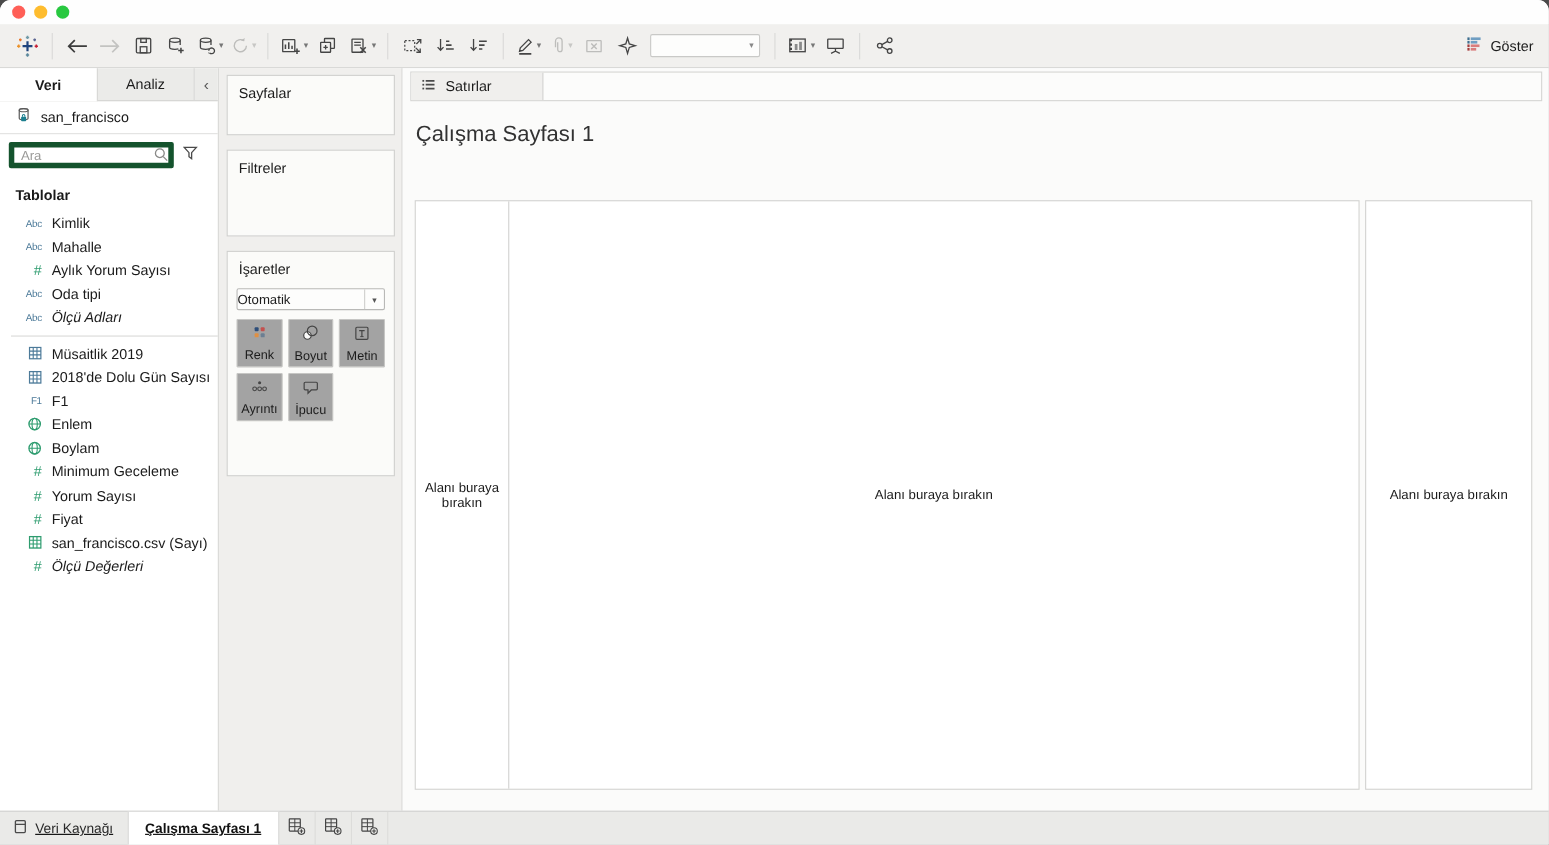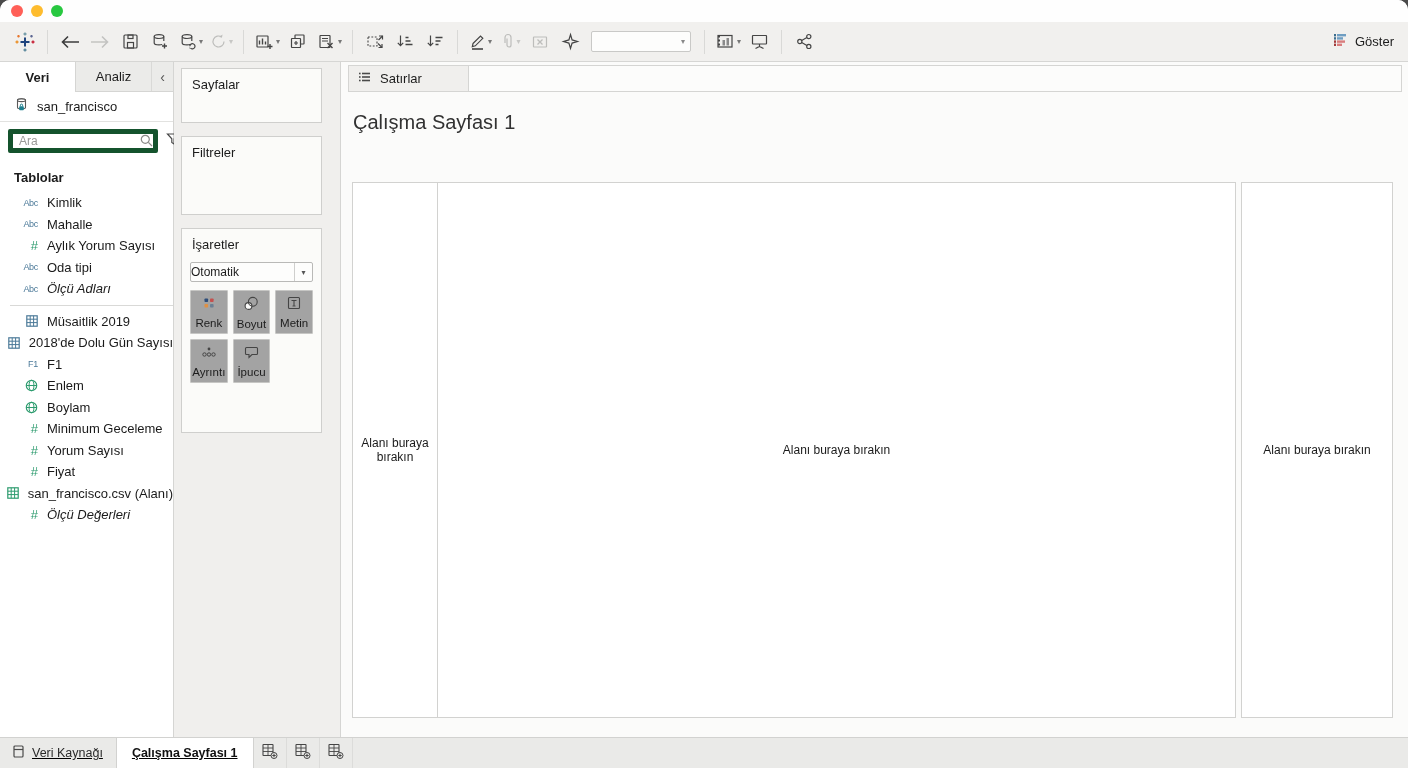--- a/index.html
+++ b/index.html
@@ -18,21 +18,21 @@
   .tb-sep { width:1px; height:24px; background:#d9d9d7; margin:0 7px; }
   .tb-combo { width:100px; height:21px; background:#fdfdfc; border:1px solid #c9c9c7; border-radius:2px; margin:0 6px; display:flex; align-items:center; }
   .tb-combo .val { flex:1; font-size:12px; color:#333; padding-left:6px; }
   .tb-combo .caret { font-size:8px; color:#888; padding-right:5px; }
   .showme { margin-left:auto; display:flex; align-items:center; gap:7px; font-size:13px; color:#1c1c1c; }
 
   
   .content { position:absolute; top:62px; left:0; right:0; bottom:31px; display:flex; }
 
   
-  .datapane { width:174px; background:#fff; border-right:1px solid #d5d5d3; display:flex; flex-direction:column; }
+  .datapane { width:199px; background:#fff; border-right:1px solid #d5d5d3; display:flex; flex-direction:column; }
   .dp-tabs { height:30px; display:flex; background:#ebebe9; border-bottom:1px solid #d5d5d3; }
   .dp-tab { flex:1; display:flex; align-items:center; justify-content:center; font-size:13px; color:#1c1c1c; }
   .dp-tab.active { background:#fff; font-weight:bold; border-right:1px solid #d5d5d3; margin-bottom:-1px; }
   .dp-collapse { width:22px; display:flex; align-items:center; justify-content:center; color:#555; font-size:14px; border-left:1px solid #d9d9d7; }
   .dp-ds { height:30px; display:flex; align-items:center; gap:7px; padding-left:14px; border-bottom:1px solid #e2e2e0; font-size:13px; color:#1a1a1a; }
   .dp-search { height:38px; display:flex; align-items:center; padding:0 6px 0 8px; gap:4px; }
   .dp-input-wrap { position:relative; width:150px; }
   .dp-input { width:150px; height:24px; border:5px solid #14532d; border-radius:2px; font-size:12px; padding:0 22px 0 6px; color:#333; font-family:"Liberation Sans",sans-serif; }
   .dp-input::placeholder { color:#9a9a98; }
   .dp-mag { position:absolute; right:4px; top:4px; }
@@ -42,21 +42,21 @@
   .dp-section { font-size:13px; font-weight:bold; color:#1a1a1a; padding:10px 0 7px 14px; }
   .field-row { height:21.5px; display:flex; align-items:center; }
   .field-icon { width:38px; display:flex; justify-content:flex-end; align-items:center; padding-right:0; }
   .field-label { font-size:13px; color:#1a1a1a; padding-left:9px; white-space:nowrap; }
   .field-label.italic { font-style:italic; }
   .fi-abc,.fi-f1 { font-size:9px; letter-spacing:-0.3px; }
   .fi-hash { font-size:13px; line-height:13px; }
   .field-divider { height:1px; background:#d9d9d7; margin:5px 0 5px 10px; }
 
   
-  .cardpane { width:167px; background:#f0efed; border-right:1px solid #d5d5d3; padding:6px 18px 0 7px; }
+  .cardpane { width:167px; background:#f0efed; border-right:1px solid #d5d5d3; padding:6px 6px 0 7px; }
   .card { background:#fbfbf9; border:1px solid #cfcfcd; margin-bottom:13px; }
   .card-label { font-size:13px; color:#1c1c1c; padding:8px 0 0 10px; }
   .card-pages { height:55px; }
   .card-filters { height:79px; }
   .card-marks { height:205px; }
   .marks-dd { margin:10px 8px 0 8px; height:20px; background:#fdfdfc; border:1px solid #b9b9b7; border-radius:2px; display:flex; align-items:center; }
   .marks-dd .val { flex:1; text-align:left; font-size:12px; color:#1c1c1c; }
   .marks-dd .dd-caret { width:18px; border-left:1px solid #cfcfcd; align-self:stretch; display:flex; align-items:center; justify-content:center; font-size:8px; color:#555; }
   .marks-grid { display:grid; grid-template-columns:repeat(3,1fr); gap:5px; margin:8px 8px 0 8px; }
   .mark-btn { height:44px; background:#a3a3a3; border:1px solid #c6c6c4; border-radius:1px; display:flex; flex-direction:column; align-items:center; justify-content:center; gap:2px; }
@@ -434,21 +434,21 @@
             </span>
             <span class="field-label">Fiyat</span>
           </div>
           <div class="field-row">
             <span class="field-icon">
               <svg width="12" height="12" viewBox="0 0 12 12">
                 <rect x="0.8" y="0.8" width="10.4" height="10.4" fill="none" stroke="#2e9c6f" stroke-width="1.2"></rect>
                 <path d="M0.8 4.2 h10.4 M0.8 7.6 h10.4 M4.2 0.8 v10.4 M7.6 0.8 v10.4" stroke="#2e9c6f" stroke-width="1"></path>
               </svg>
             </span>
-            <span class="field-label">san_francisco.csv (Alanı)</span>
+            <span class="field-label">san_francisco.csv (Sayı)</span>
           </div>
           <div class="field-row">
             <span class="field-icon">
               <span class="fi-hash" style="color:#2e9c6f">#</span>
             </span>
             <span class="field-label italic">Ölçü Değerleri</span>
           </div>
         </div>
     </div>
 

